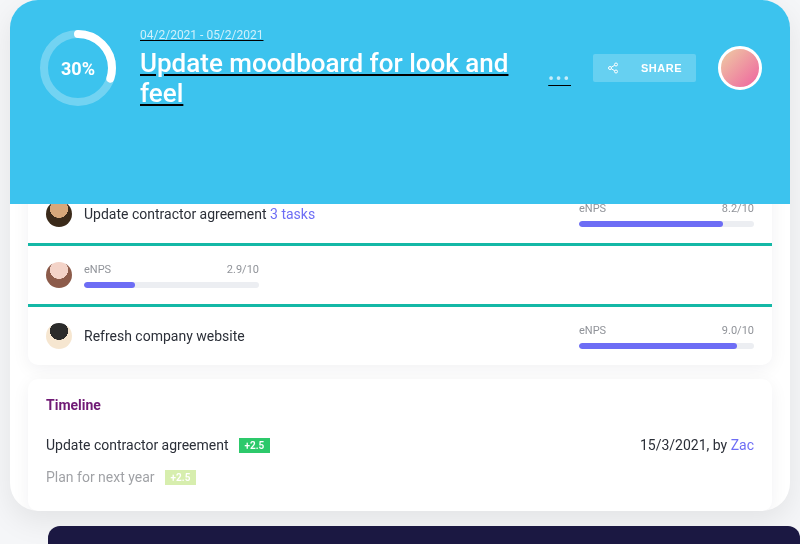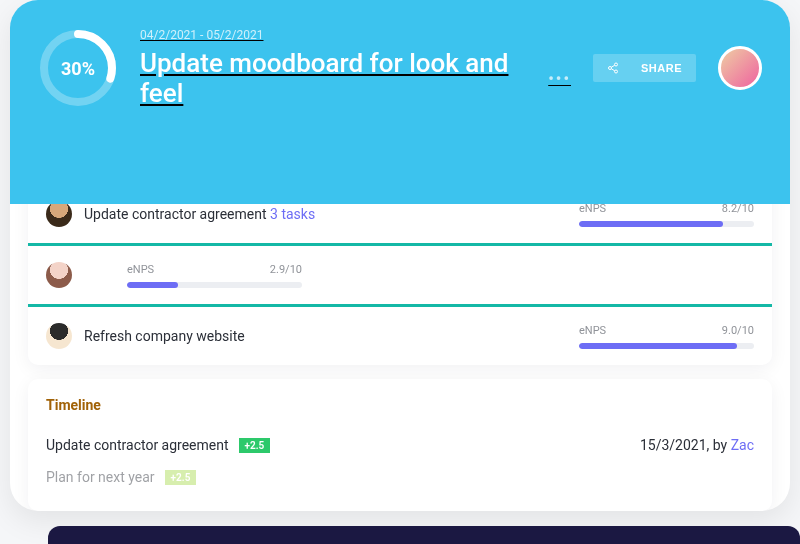--- a/index.html
+++ b/index.html
@@ -88,33 +88,32 @@
     flex: 0 0 auto;
     background: #444;
   }
   .av1 { background: radial-gradient(circle at 50% 30%, #d6a77a 40%, #3a2a1a 41%); }
   .av2 { background: radial-gradient(circle at 50% 30%, #f3d3c8 40%, #8c5b4a 41%); }
   .av3 { background: radial-gradient(circle at 50% 30%, #2b2b2b 40%, #f6e6d0 41%); }
   .target-text { flex: 1; font-size: 14px; color: #2b2f38; }
   .target-text .tasks { color: #6d6df5; }
   .metric {
     width: 175px;
-    margin-left: 43px;
   }
   .metric-top { display: flex; justify-content: space-between; font-size: 11px; color: #909399; margin-bottom: 6px; }
   .bar { height: 6px; background: #eceef2; border-radius: 4px; overflow: hidden; }
   .bar > div { height: 100%; background: #6d6df5; border-radius: 4px; }
   .panel2 {
     background: #fff;
     margin: 0 18px 0 18px;
     border-radius: 10px;
     box-shadow: 0 4px 18px rgba(20,20,50,.06);
     padding: 18px;
   }
-  .panel2 h3 { font-size: 14px; font-weight: 700; color: #a16207; margin-bottom: 16px; }
+  .panel2 h3 { font-size: 14px; font-weight: 700; color: #701a75; margin-bottom: 16px; }
   .tl-row { display: flex; align-items: center; padding: 8px 0; font-size: 14px; }
   .tl-title { color: #2b2f38; }
   .badge { font-size: 10px; font-weight: 600; padding: 2px 6px; border-radius: 0; margin-left: 10px; color: #fff; }
   .badge-green { background: #2dc96b; }
   .badge-lime  { background: #a7d94c; }
   .tl-meta { margin-left: auto; color: #2b2f38; text-align: center; }
   .tl-meta .by { color: #6d6df5; }
   .tl-row.faded { opacity: .45; }
   .bottom-dark {
     position: absolute;

